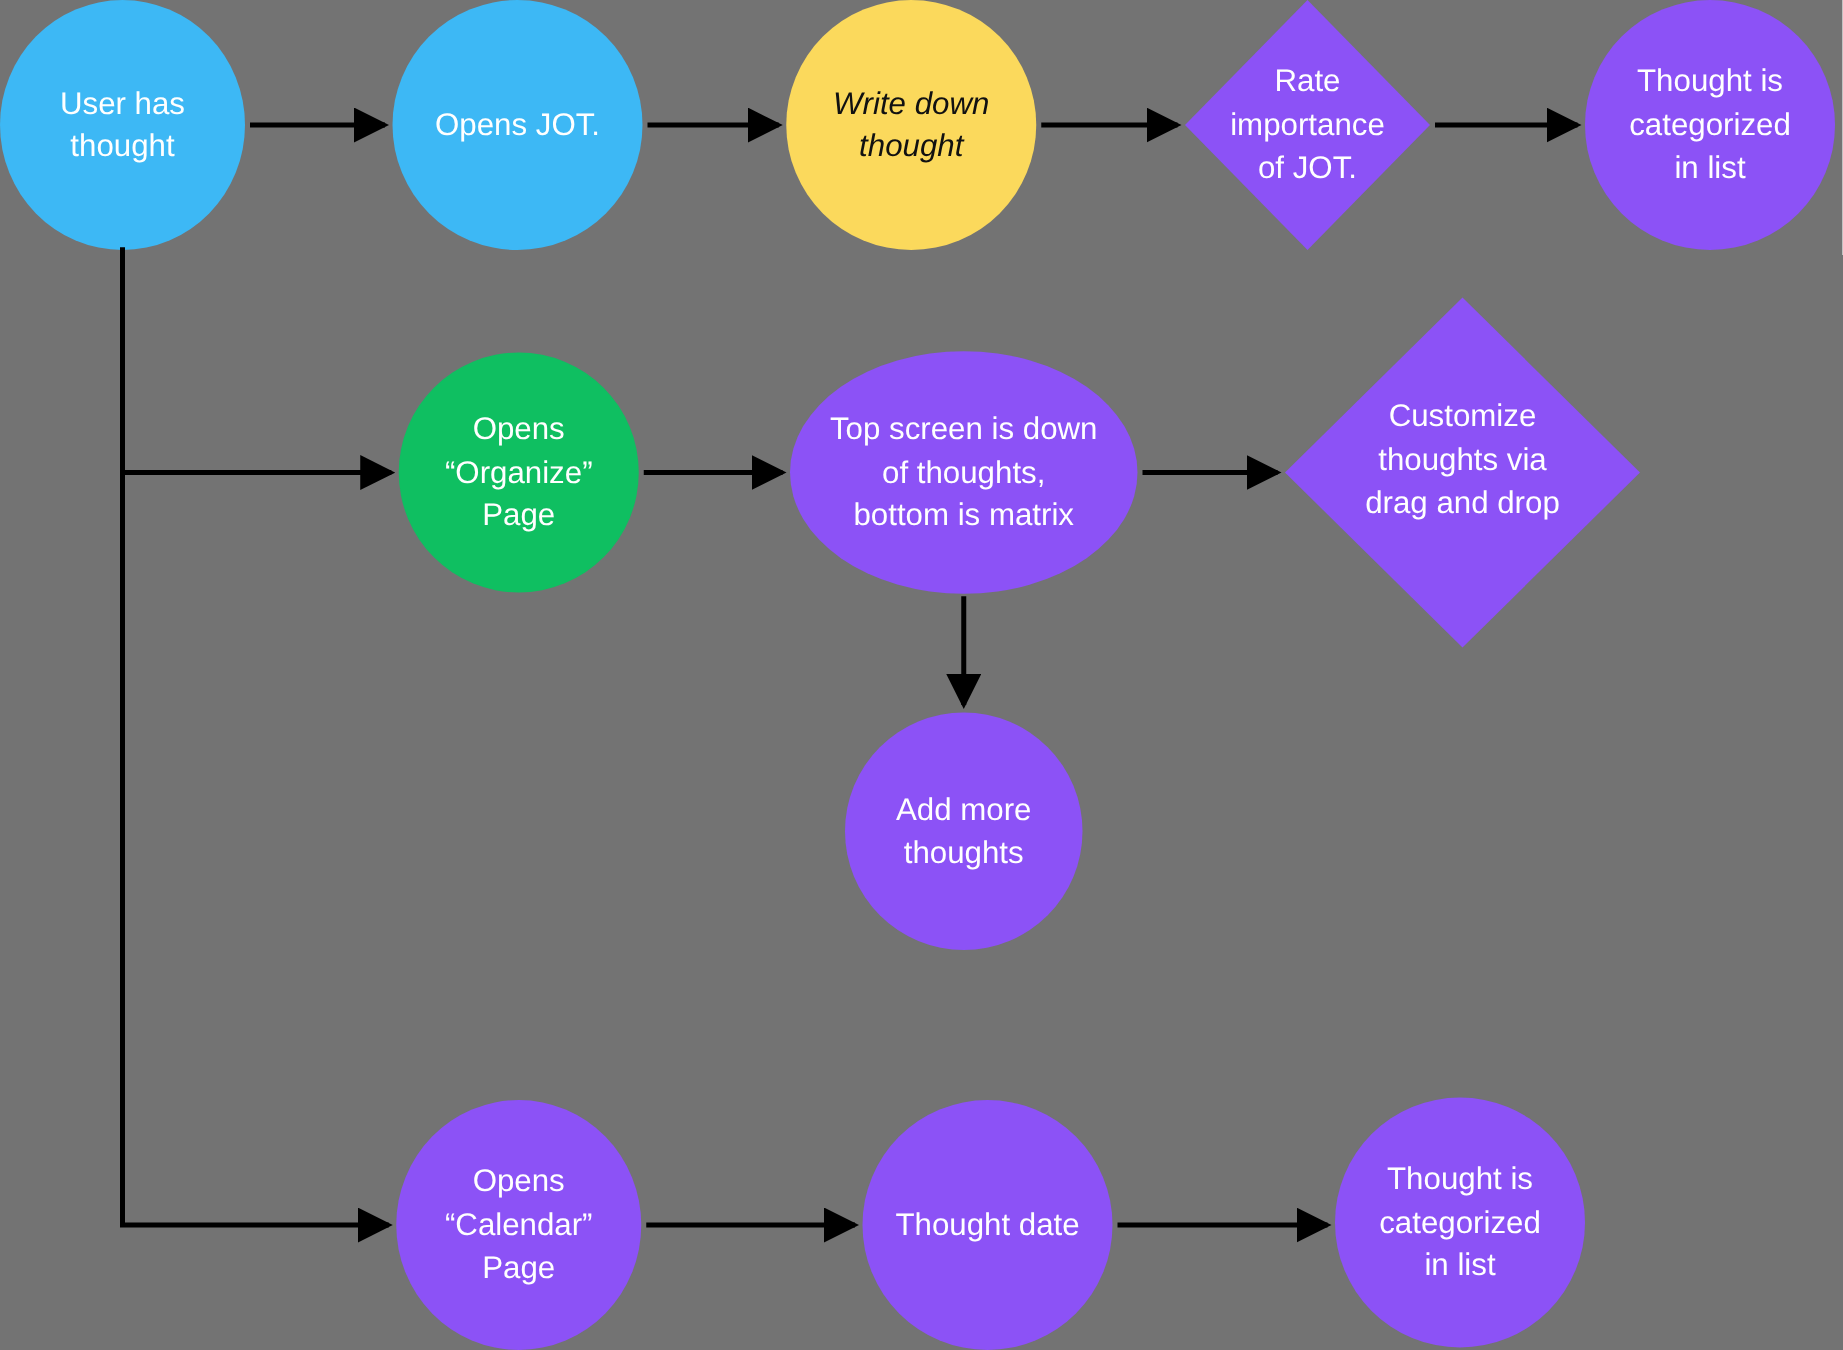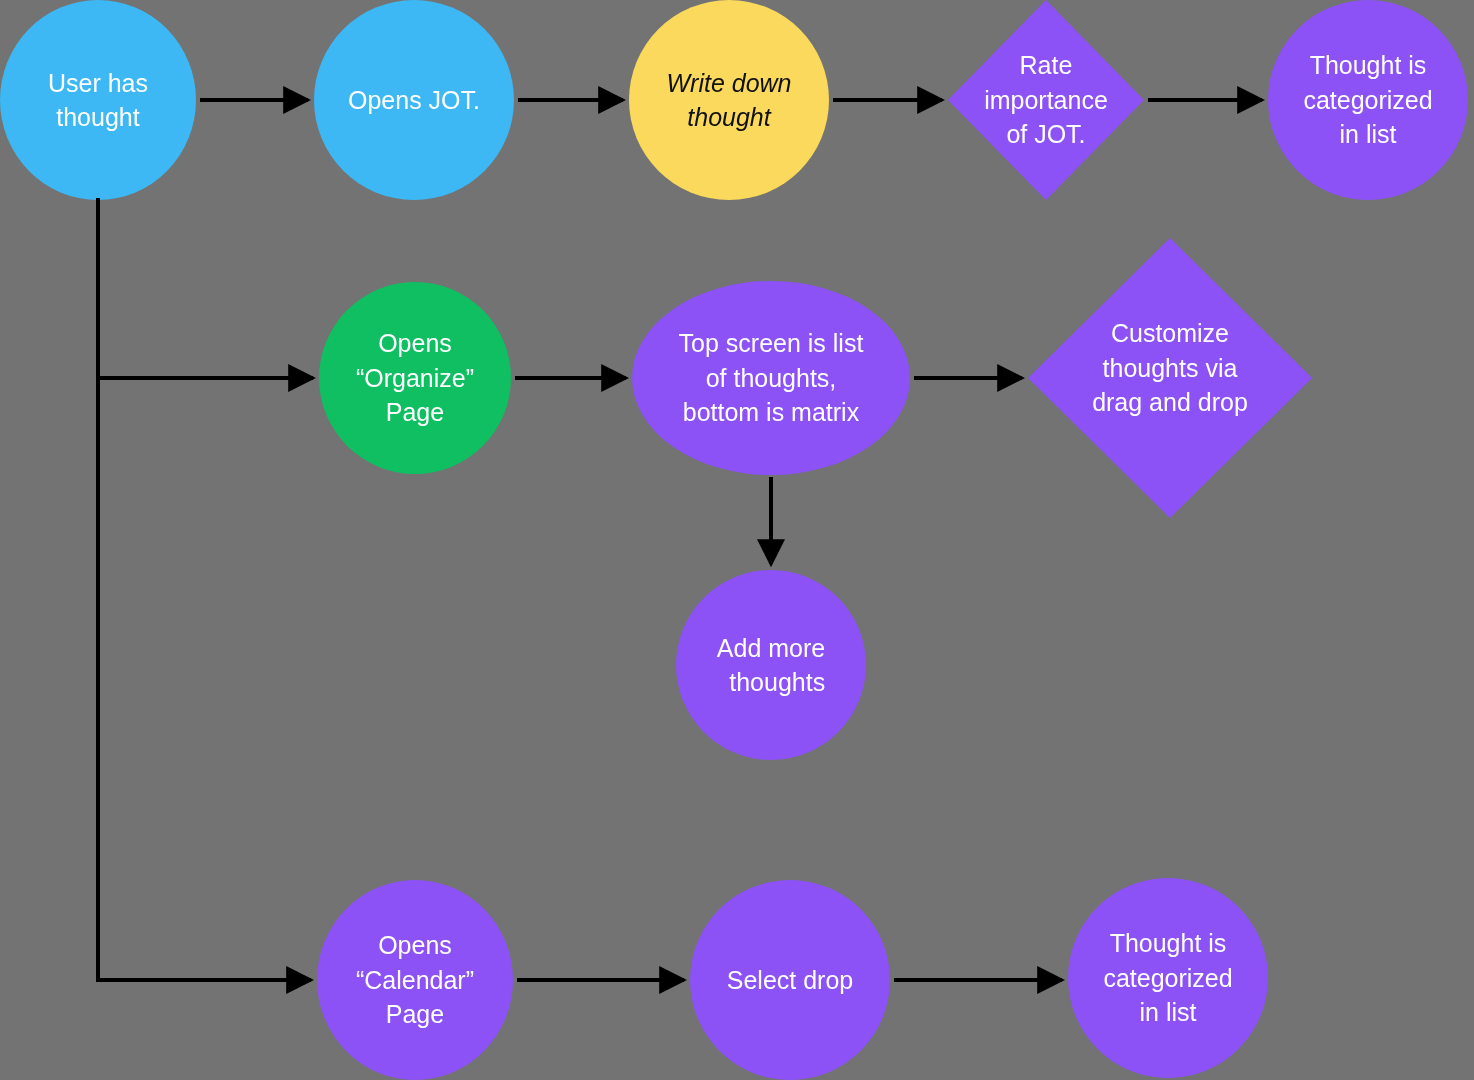--- a/index.html
+++ b/index.html
@@ -89,30 +89,30 @@
 thought</div>
       <div class="node-label" style="left: 974.95px; top: 0px; width: 142.1px; height: 200px; color: rgb(255, 255, 255);">Rate
 importance
 of JOT.</div>
       <div class="node-label" style="left: 1272px; top: 0px; width: 192px; height: 200px; color: rgb(255, 255, 255);">Thought is
 categorized
 in list</div>
       <div class="node-label" style="left: 322.84px; top: 282px; width: 184.32px; height: 192px; color: rgb(255, 255, 255);">Opens
 “Organize”
 Page</div>
-      <div class="node-label" style="left: 637.56px; top: 281px; width: 266.88px; height: 194px; color: rgb(255, 255, 255);">Top screen is list
+      <div class="node-label" style="left: 637.56px; top: 281px; width: 266.88px; height: 194px; color: rgb(255, 255, 255);">Top screen is down
 of thoughts,
 bottom is matrix</div>
       <div class="node-label" style="left: 1067.05px; top: 228px; width: 205.9px; height: 280px; color: rgb(255, 255, 255);">Customize
 thoughts via
 drag and drop</div>
-      <div class="node-label" style="left: 679.8px; top: 570px; width: 182.4px; height: 190px; color: rgb(255, 255, 255); text-align: right;">Add more
+      <div class="node-label" style="left: 679.8px; top: 570px; width: 182.4px; height: 190px; color: rgb(255, 255, 255);">Add more
 thoughts</div>
       <div class="node-label" style="left: 320.92px; top: 880px; width: 188.16px; height: 200px; color: rgb(255, 255, 255);">Opens
 “Calendar”
 Page</div>
-      <div class="node-label" style="left: 694px; top: 880px; width: 192px; height: 200px; color: rgb(255, 255, 255);">Select drop</div>
+      <div class="node-label" style="left: 694px; top: 880px; width: 192px; height: 200px; color: rgb(255, 255, 255);">Thought date</div>
       <div class="node-label" style="left: 1072px; top: 878px; width: 192px; height: 200px; color: rgb(255, 255, 255);">Thought is
 categorized
 in list</div>
     </div>
 
 </div>
 
 </body></html>

